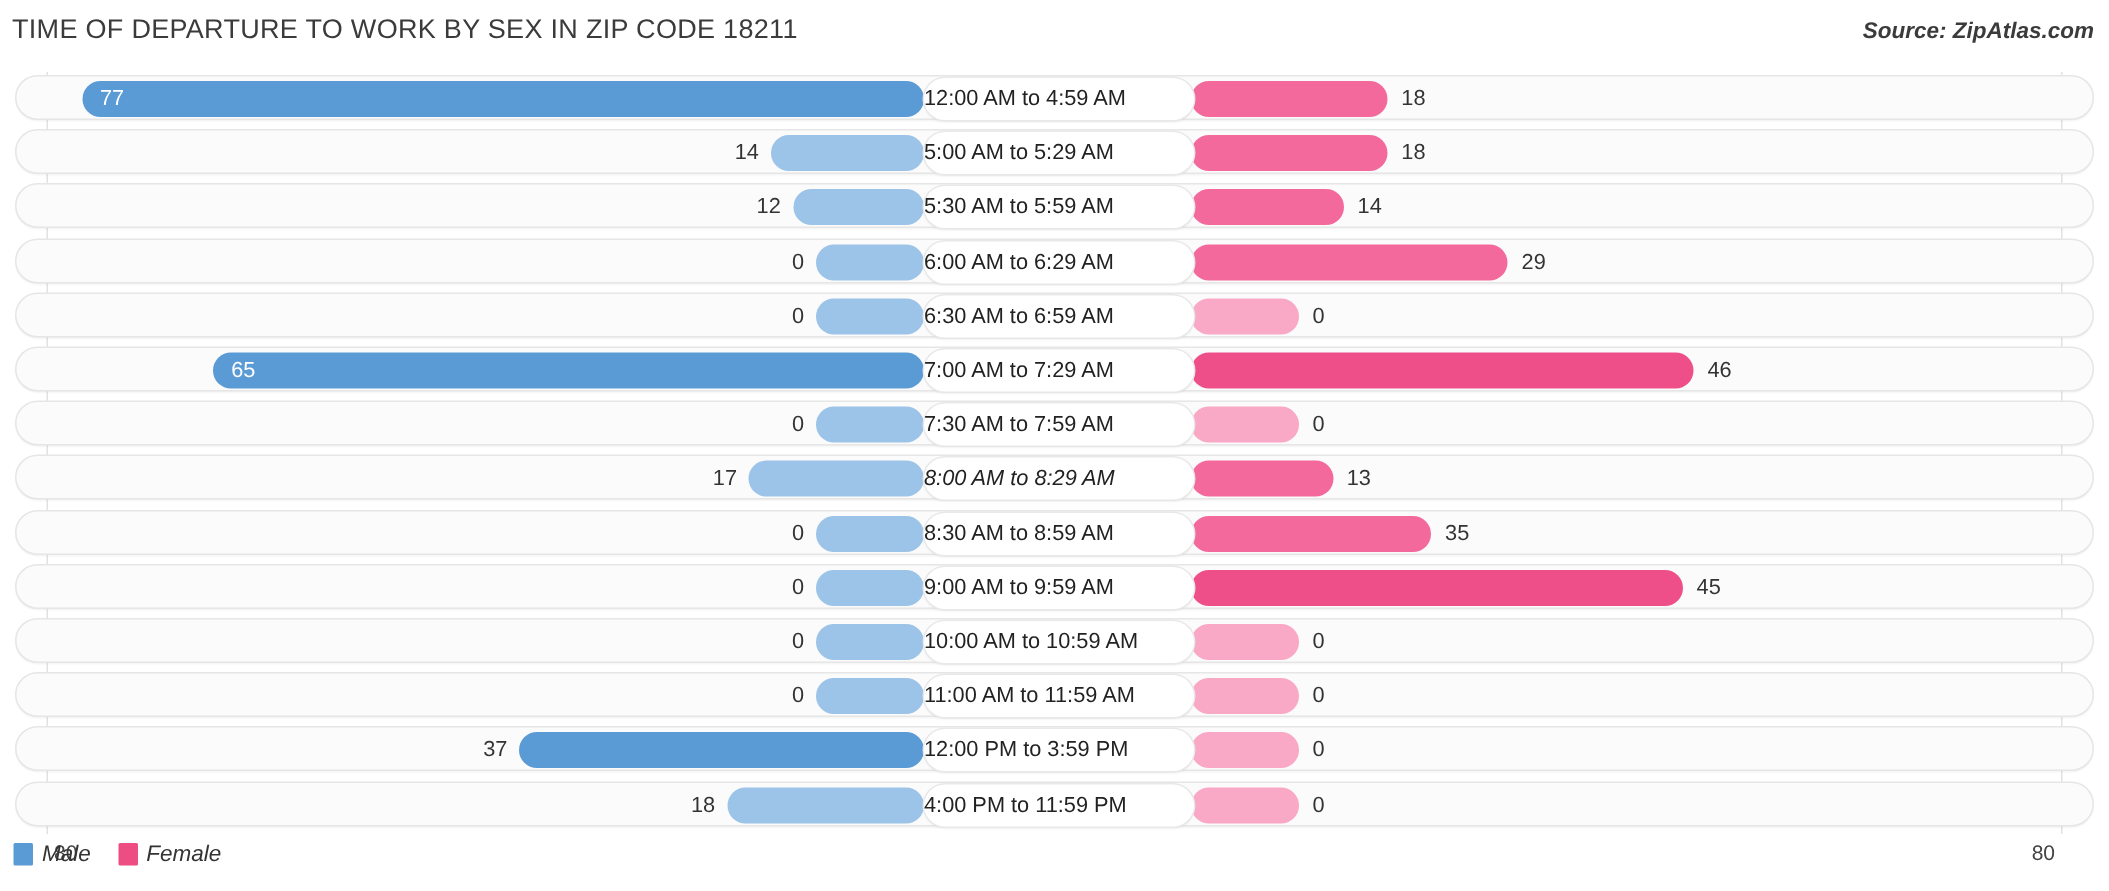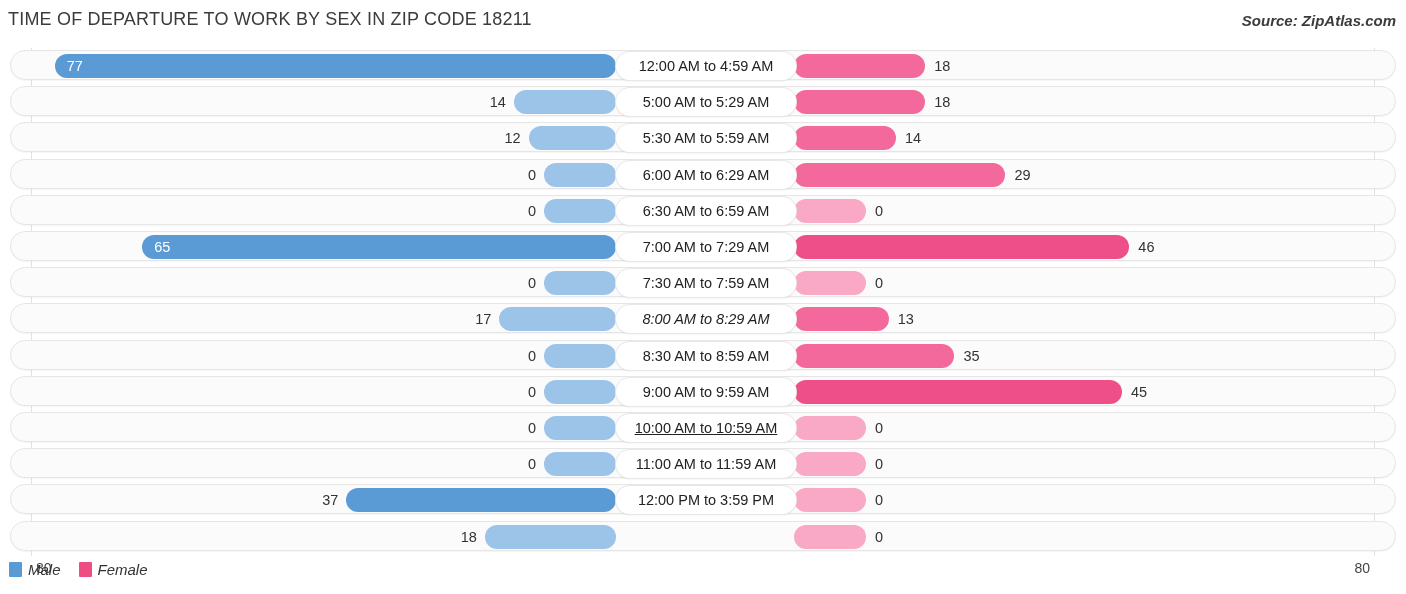--- a/index.html
+++ b/index.html
@@ -112,21 +112,20 @@
   .val.female-out{ text-align: left; }
 
   
   .cat-pill {
     position: absolute;
     top: 1px;
     height: 28px;
     line-height: 28px;
     background: #ffffff;
     border-radius: 14px;
-    text-align: center;
     font-size: 14.5px;
     color: #222222;
     white-space: nowrap;
     box-shadow: 0 0 0 1px #e8e8e8, 0 1px 2px rgba(0,0,0,0.10);
     z-index: 5;
   }
 
   
   .footer {
     position: absolute;
@@ -276,21 +275,21 @@
           <div class="val female-out" style="left: 1120.05px; width: 60px;">45</div>
           <div class="cat-pill" style="left: 605px; width: 180px;">9:00 AM to 9:59 AM</div>
         </div>
       </div>
       <div class="row" style="top: 364px;">
         <div class="row-inner">
           <div class="bar male" style="left: 533px; width: 72px; background: rgb(156, 195, 232);"></div>
           <div class="val male-out" style="left: 467px; width: 58px;">0</div>
           <div class="bar female" style="left: 783px; width: 72px; background: rgb(249, 168, 198);"></div>
           <div class="val female-out" style="left: 864px; width: 60px;">0</div>
-          <div class="cat-pill" style="left: 605px; width: 180px; text-decoration: underline;">10:00 AM to 10:59 AM</div>
+          <div class="cat-pill" style="left: 605px; width: 180px;">10:00 AM to 10:59 AM</div>
         </div>
       </div>
       <div class="row" style="top: 400.2px;">
         <div class="row-inner">
           <div class="bar male" style="left: 533px; width: 72px; background: rgb(156, 195, 232);"></div>
           <div class="val male-out" style="left: 467px; width: 58px;">0</div>
           <div class="bar female" style="left: 783px; width: 72px; background: rgb(249, 168, 198);"></div>
           <div class="val female-out" style="left: 864px; width: 60px;">0</div>
           <div class="cat-pill" style="left: 605px; width: 180px;">11:00 AM to 11:59 AM</div>
         </div>
@@ -303,20 +302,21 @@
           <div class="val female-out" style="left: 864px; width: 60px;">0</div>
           <div class="cat-pill" style="left: 605px; width: 180px;">12:00 PM to 3:59 PM</div>
         </div>
       </div>
       <div class="row" style="top: 472.6px;">
         <div class="row-inner">
           <div class="bar male" style="left: 473.78px; width: 131.22px; background: rgb(156, 195, 232);"></div>
           <div class="val male-out" style="left: 407.78px; width: 58px;">18</div>
           <div class="bar female" style="left: 783px; width: 72px; background: rgb(249, 168, 198);"></div>
           <div class="val female-out" style="left: 864px; width: 60px;">0</div>
+          <div class="cat-pill" style="left: 605px; width: 180px;">4:00 PM to 11:59 PM</div>
         </div>
       </div>
     </div>
 
   <div class="footer">
     <div class="axis-max left">80</div>
     <div class="axis-max right">80</div>
 
     <div class="legend" id="legend">
       

